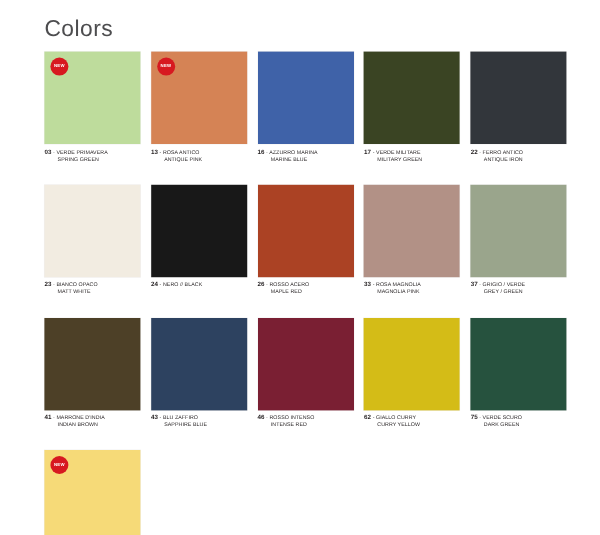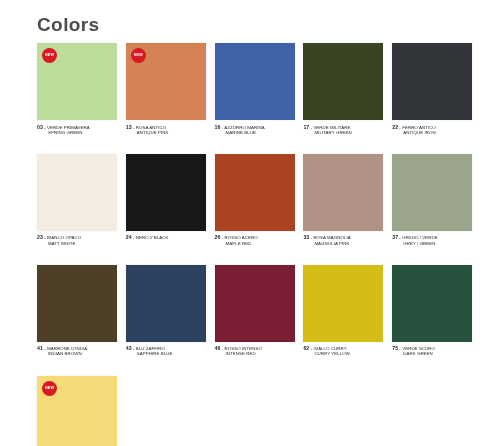--- a/index.html
+++ b/index.html
@@ -19,21 +19,21 @@
     height: 446px;
     position: relative;
     box-sizing: border-box;
     background: #fff;
   }
   #page-title {
     position: absolute;
     left: 37px;
     top: 14px;
     font-size: 19px;
-    font-weight: 700;
+    font-weight: 400;
     letter-spacing: 0.4px;
     color: #4d4d4f;
     font-family: "Liberation Sans", sans-serif;
   }
   #swatch-grid {
     position: absolute;
     left: 37px;
     top: 43px;
     width: 444px;
   }

